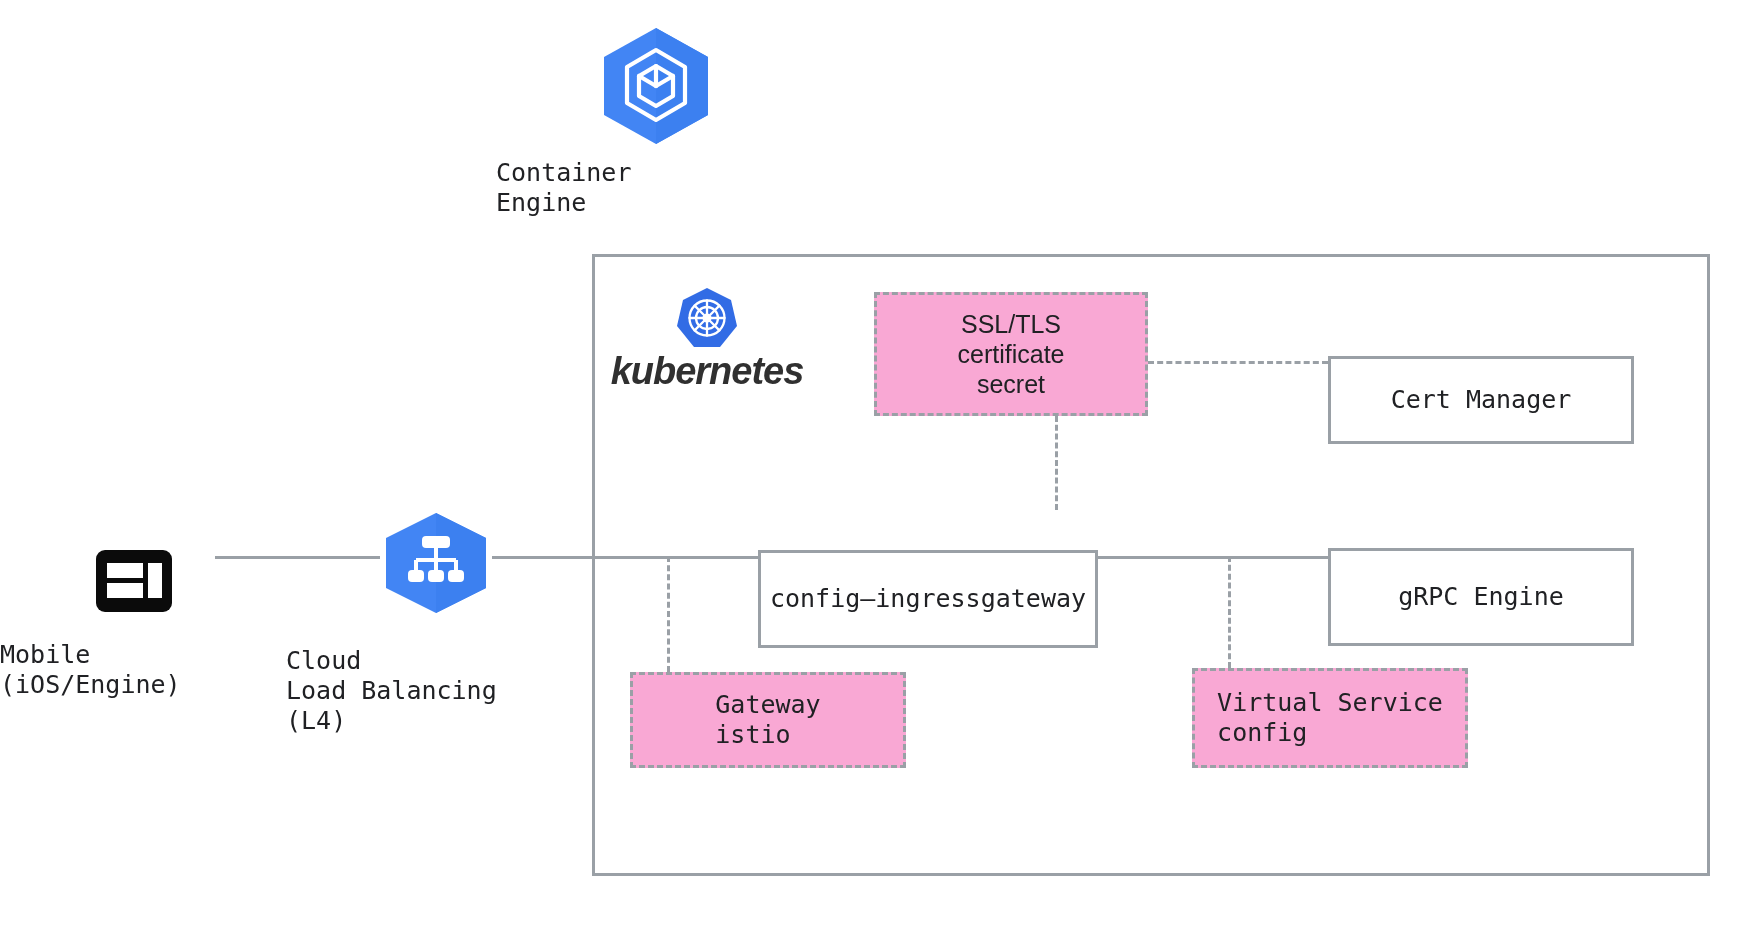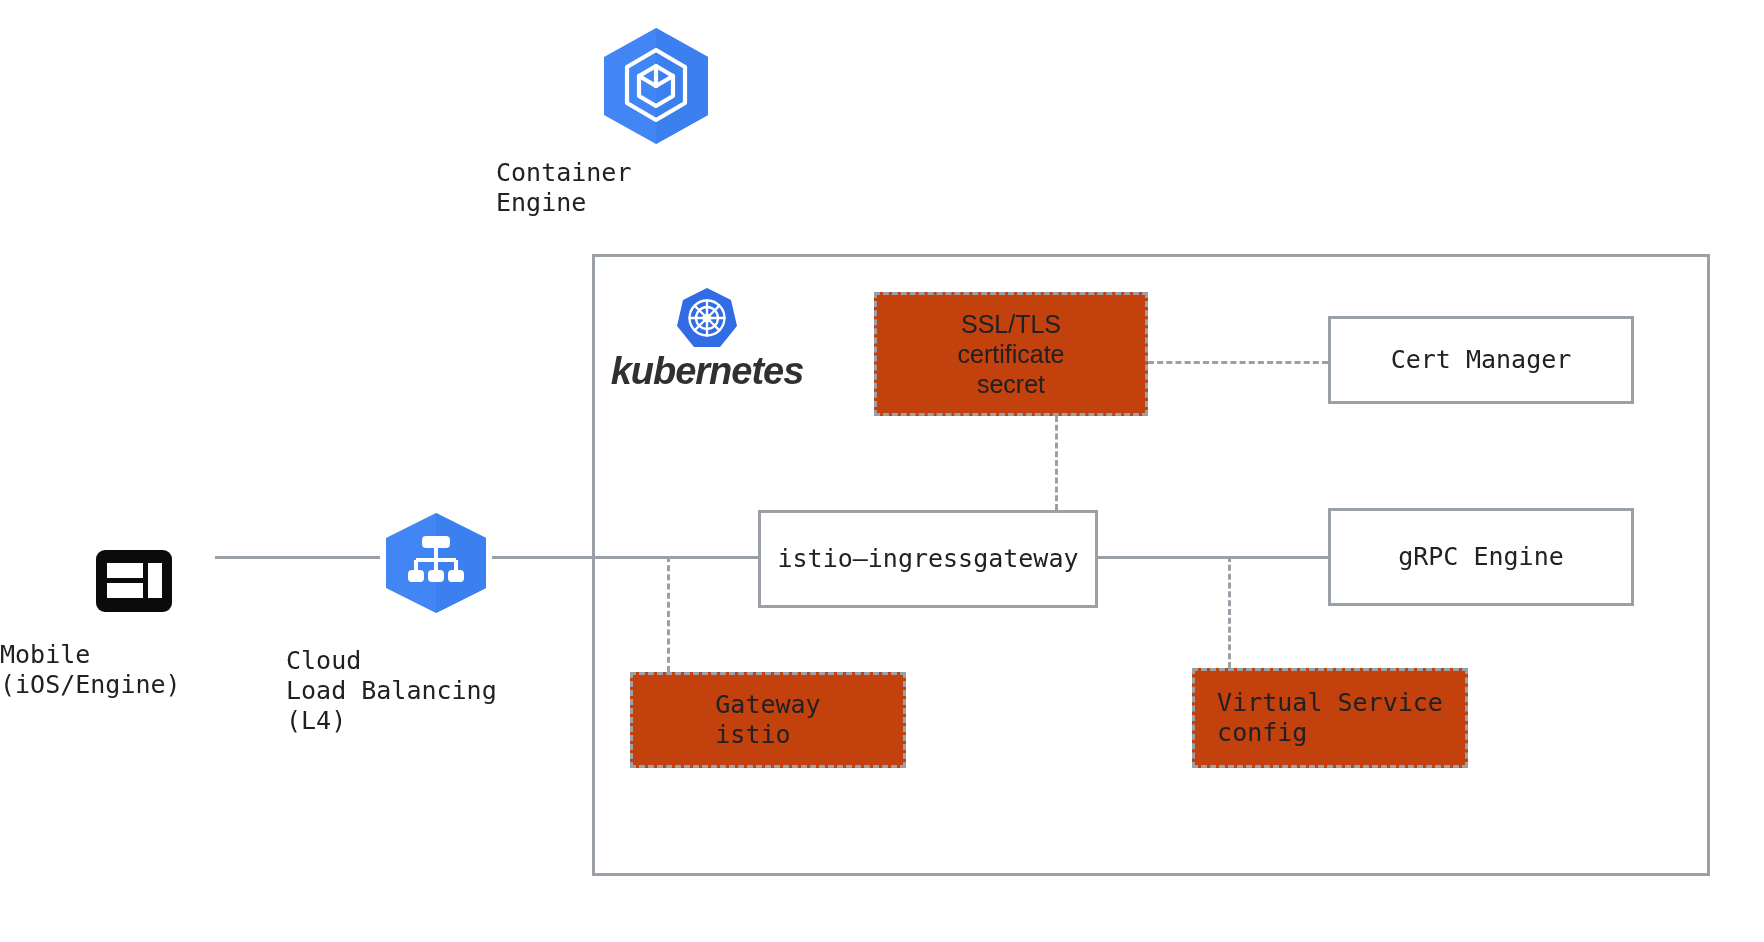--- a/index.html
+++ b/index.html
@@ -45,26 +45,27 @@
 
   
   .solid-box {
     position: absolute;
     border: 3px solid #9aa0a6;
     background: #ffffff;
     box-sizing: border-box;
     display: flex;
     align-items: center;
     justify-content: center;
+    margin-top: 40px;
   }
 
   .dashed-box {
     position: absolute;
     border: 3px dashed #9aa0a6;
-    background: #c2410c;
+    background: #f9a8d4;
     box-sizing: border-box;
     display: flex;
     align-items: center;
     justify-content: center;
   }
 
   .cluster-box {
     position: absolute;
     border: 3px solid #9aa0a6;
     background: transparent;
@@ -193,21 +194,21 @@
     <div class="sans-label">SSL/TLS
 certificate
 secret</div>
   </div>
 
   <div class="solid-box" style="left:1328px; top:316px; width:306px; height:88px;">
     <div class="mono-label">Cert Manager</div>
   </div>
 
   <div class="solid-box" style="left:758px; top:510px; width:340px; height:98px;">
-    <div class="mono-label">istio–ingressgateway</div>
+    <div class="mono-label">config–ingressgateway</div>
   </div>
 
   <div class="solid-box" style="left:1328px; top:508px; width:306px; height:98px;">
     <div class="mono-label">gRPC Engine</div>
   </div>
 
   <div class="dashed-box" style="left:630px; top:672px; width:276px; height:96px;">
     <div class="mono-label">Gateway
 istio</div>
   </div>

